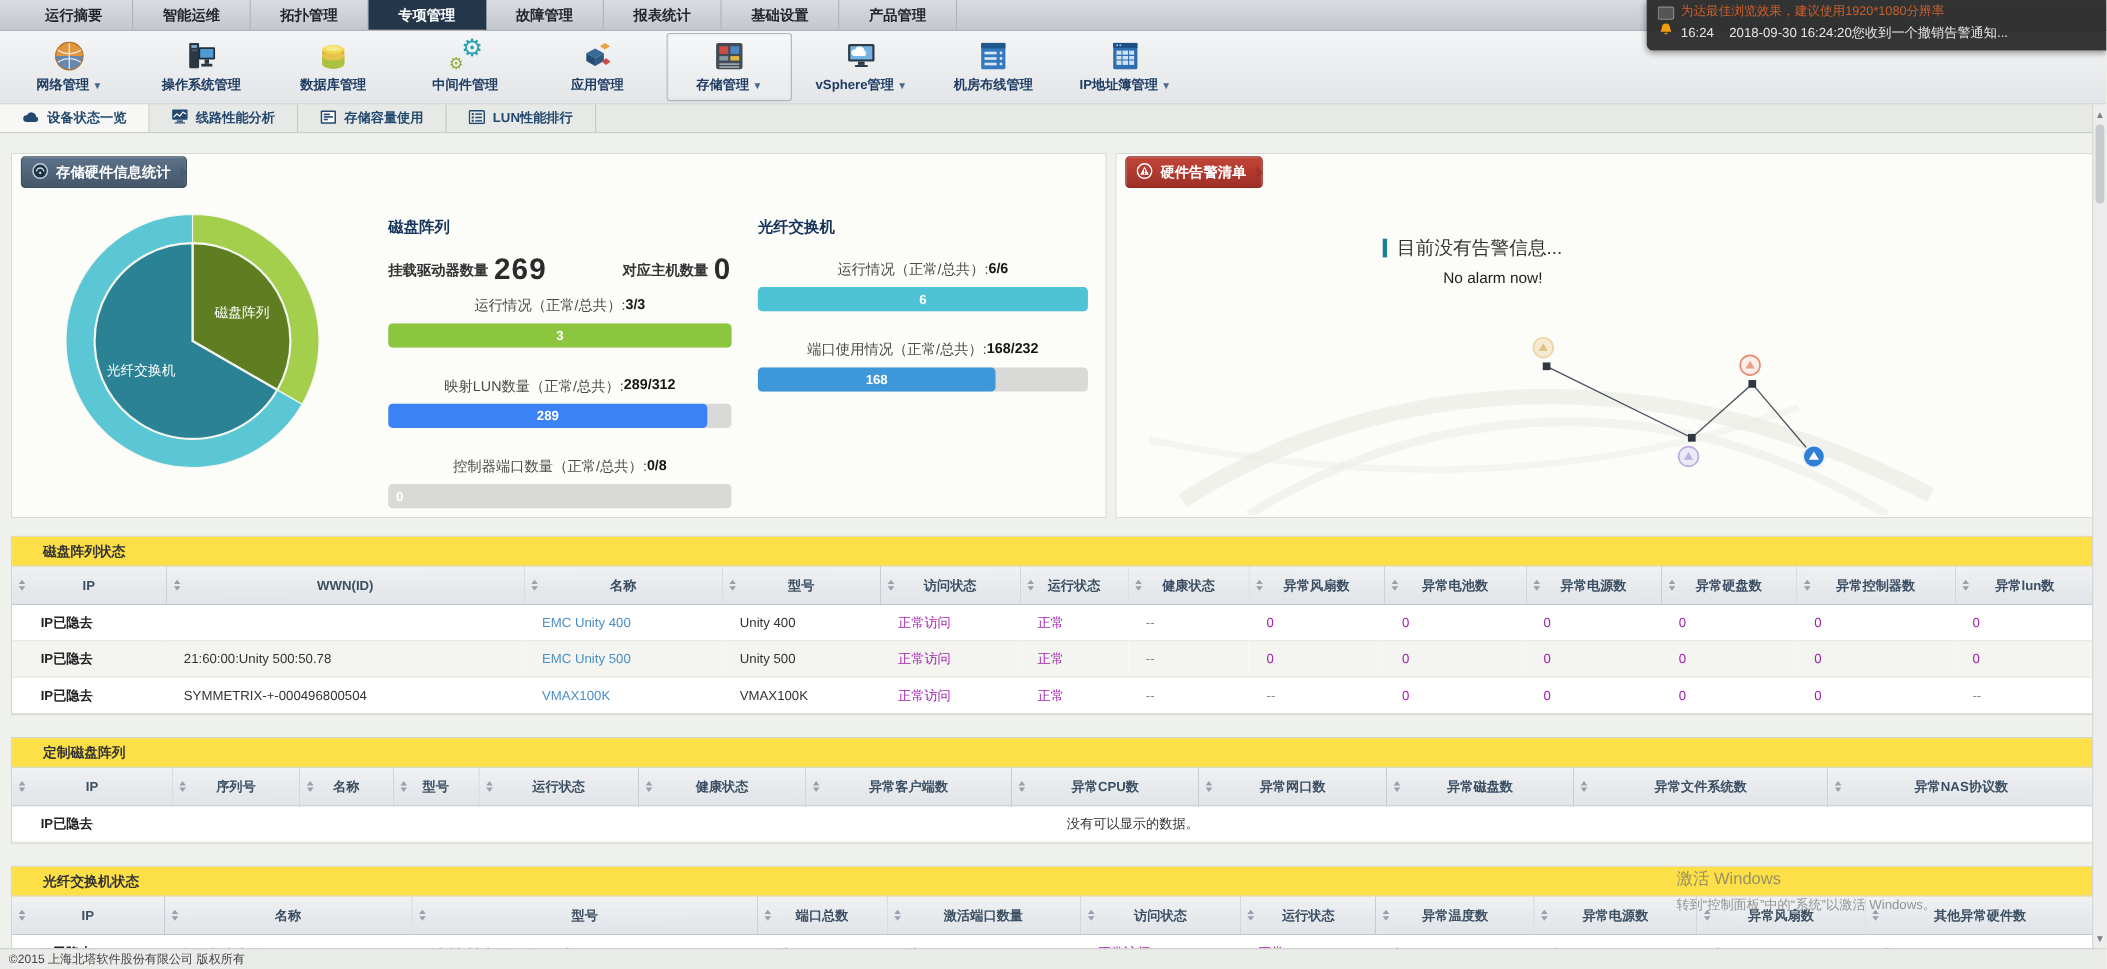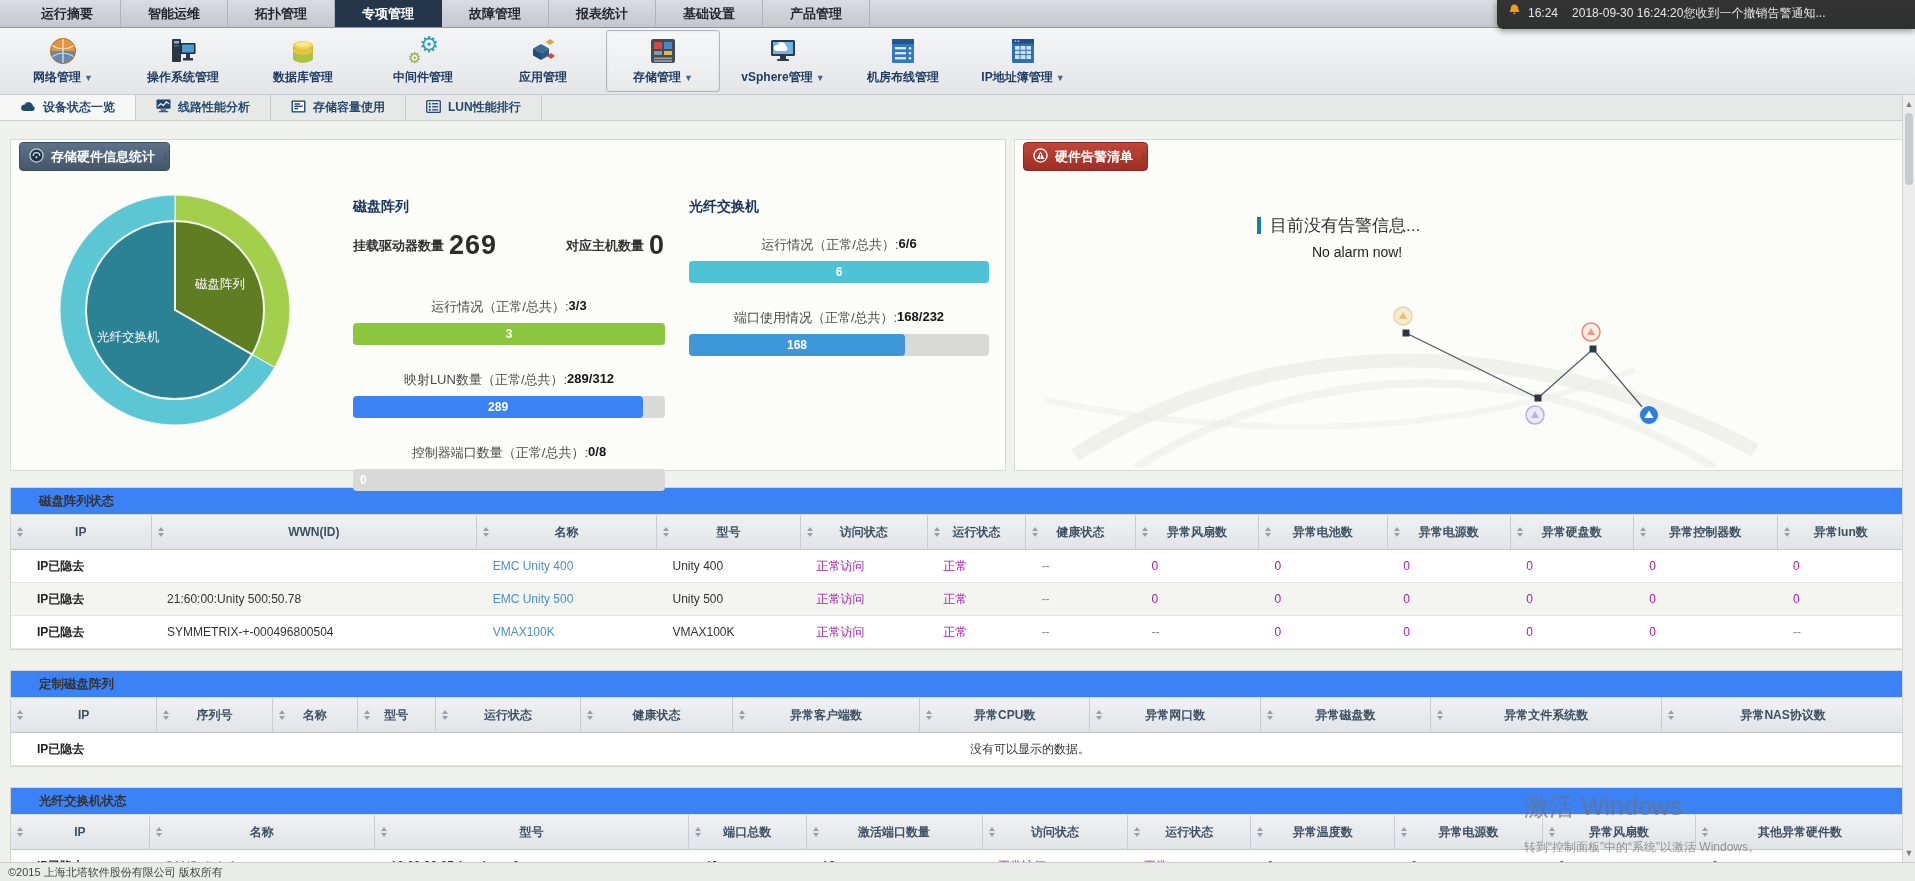--- a/index.html
+++ b/index.html
@@ -49,41 +49,41 @@
   .badge.blue:after{border-left-color:#4a5d71}
   .badge.red{background:linear-gradient(#c24538,#9e2f26);border:1px solid #8c261e}
   .badge.red:after{border-left-color:#a53228}
   
   #pie{position:absolute;left:46px;top:52px}
   
   .statcol{position:absolute;top:58px;width:312px}
   .col-disk{left:342px}
   .col-fc{left:678px;width:300px}
   .stat-title{font-size:14px;font-weight:bold;color:#16335c;margin-bottom:16px}
-  .headline{display:flex;justify-content:space-between;align-items:flex-end;margin-bottom:39px}
+  .headline{display:flex;justify-content:space-between;align-items:flex-end;margin-bottom:10px}
   .hl-group{display:flex;align-items:flex-end;gap:5px;white-space:nowrap}
   .hl-label{font-size:13px;font-weight:bold;color:#333;padding-bottom:4px}
   .hl-num{font-size:27px;font-weight:bold;color:#2b2b2b;letter-spacing:1px;line-height:1}
   .bar-row{margin-bottom:26px}
   .bar-head{display:flex;justify-content:center;font-size:13px;color:#4a4a4a;margin-bottom:7px}
   .bar-head .ratio{font-weight:bold;color:#151515}
   .bar-track{height:22px;background:#d9d9d7;border-radius:4px;position:relative}
   .bar-fill{height:22px;border-radius:4px;position:relative}
   .bar-val{position:absolute;top:0;line-height:22px;color:#fff;font-size:12px;font-weight:bold;
            left:50%;transform:translateX(-50%)}
   .bar-val.edge{left:7px;transform:none}
   
   .alarm-msg{position:absolute;left:242px;top:74px}
   .alarm-cn{font-size:17px;color:#333;display:flex;align-items:center;gap:9px}
   .alarm-cn:before{content:"";width:4px;height:17px;background:#17818d;display:inline-block}
   .alarm-en{font-size:14px;color:#1d1d1d;margin:7px 0 0 55px}
   .decor{position:absolute;left:0;top:0;pointer-events:none}
   
   .tsec{border:1px solid #d2d6cf;background:#fff;margin-bottom:20px}
-  .tsec-title{height:26px;line-height:26px;background:#3b82f6;border-bottom:1px solid #d8dbd4;
+  .tsec-title{height:26px;line-height:26px;background:#fde047;border-bottom:1px solid #d8dbd4;
               font-weight:bold;font-size:12.5px;color:#333;padding-left:28px}
   table{border-collapse:collapse;width:100%;table-layout:fixed}
   th{height:32px;background:linear-gradient(#eff1f3,#e1e4e8);border-right:1px solid #c9cdd3;
      border-bottom:1px solid #c2c6cc;font-size:12px;color:#3c4f63;position:relative;
      text-align:center;font-weight:bold;overflow:hidden;white-space:nowrap;cursor:pointer}
   th:last-child{border-right:none}
   .sort{position:absolute;left:6px;top:50%;transform:translateY(-50%);display:flex;flex-direction:column;gap:2px}
   .sort i{display:block;width:0;height:0;border-left:3.5px solid transparent;border-right:3.5px solid transparent}
   .sort .up{border-bottom:4px solid #96a1ac}
   .sort .dn{border-top:4px solid #96a1ac}
@@ -96,40 +96,44 @@
   td.muted{color:#888}
   td.merged{text-align:center;padding-left:0;color:#333}
   
   .footer{position:absolute;left:0;bottom:0;width:100%;height:19px;background:#eaece9;
           border-top:1px solid #c9ccc7;line-height:18px;padding-left:8px;font-size:11px;color:#444;box-sizing:border-box}
   .vscroll{position:absolute;right:0;top:95px;bottom:19px;width:12px;background:#ecedec;border-left:1px solid #d4d5d2;z-index:40}
   .varrow{position:absolute;left:0;width:12px;height:14px;color:#7a7f85;font-size:9px;text-align:center;line-height:14px;cursor:pointer}
   .varrow.up{top:2px}.varrow.down{bottom:2px}
   .vthumb{position:absolute;left:1.5px;top:18px;width:8px;height:72px;background:#c7cbcf;border-radius:4px;cursor:grab}
   .watermark{position:absolute;left:1524px;top:790px;z-index:50;color:rgba(112,112,112,.72);pointer-events:none}
-  .wm1{font-size:25px;margin-bottom:16px}
+  .wm1{font-size:15px;margin-bottom:5px}
   .wm2{font-size:12px}
 </style>
 </head>
 <body>
 
 <div class="topnav">
     <div id="nav-tabs" style="display:flex">
       <div class="nav-tab">运行摘要</div>
       <div class="nav-tab">智能运维</div>
       <div class="nav-tab">拓扑管理</div>
       <div class="nav-tab active">专项管理</div>
       <div class="nav-tab">故障管理</div>
       <div class="nav-tab">报表统计</div>
       <div class="nav-tab">基础设置</div>
       <div class="nav-tab">产品管理</div>
     </div>
   </div>
 
 <div class="notice">
+  <div class="notice-row">
+    <span class="chkbox"></span>
+    <span class="notice-tip">为达最佳浏览效果，建议使用1920*1080分辨率</span>
+  </div>
   <div class="notice-row">
     <span><svg viewBox="0 0 16 16" width="15" height="15">
           <path d="M8 1.5c-2.6 0-4 1.8-4 4.5L2.8 9.5h10.4L12 6c0-2.7-1.4-4.5-4-4.5z" fill="#f39c12"></path>
           <path d="M6.5 10.5a1.5 1.5 0 0 0 3 0z" fill="#f39c12"></path>
         </svg></span>
     <span class="notice-time">16:24</span>
     <span class="notice-msg">2018-09-30 16:24:20您收到一个撤销告警通知...</span>
   </div>
 </div>
 

